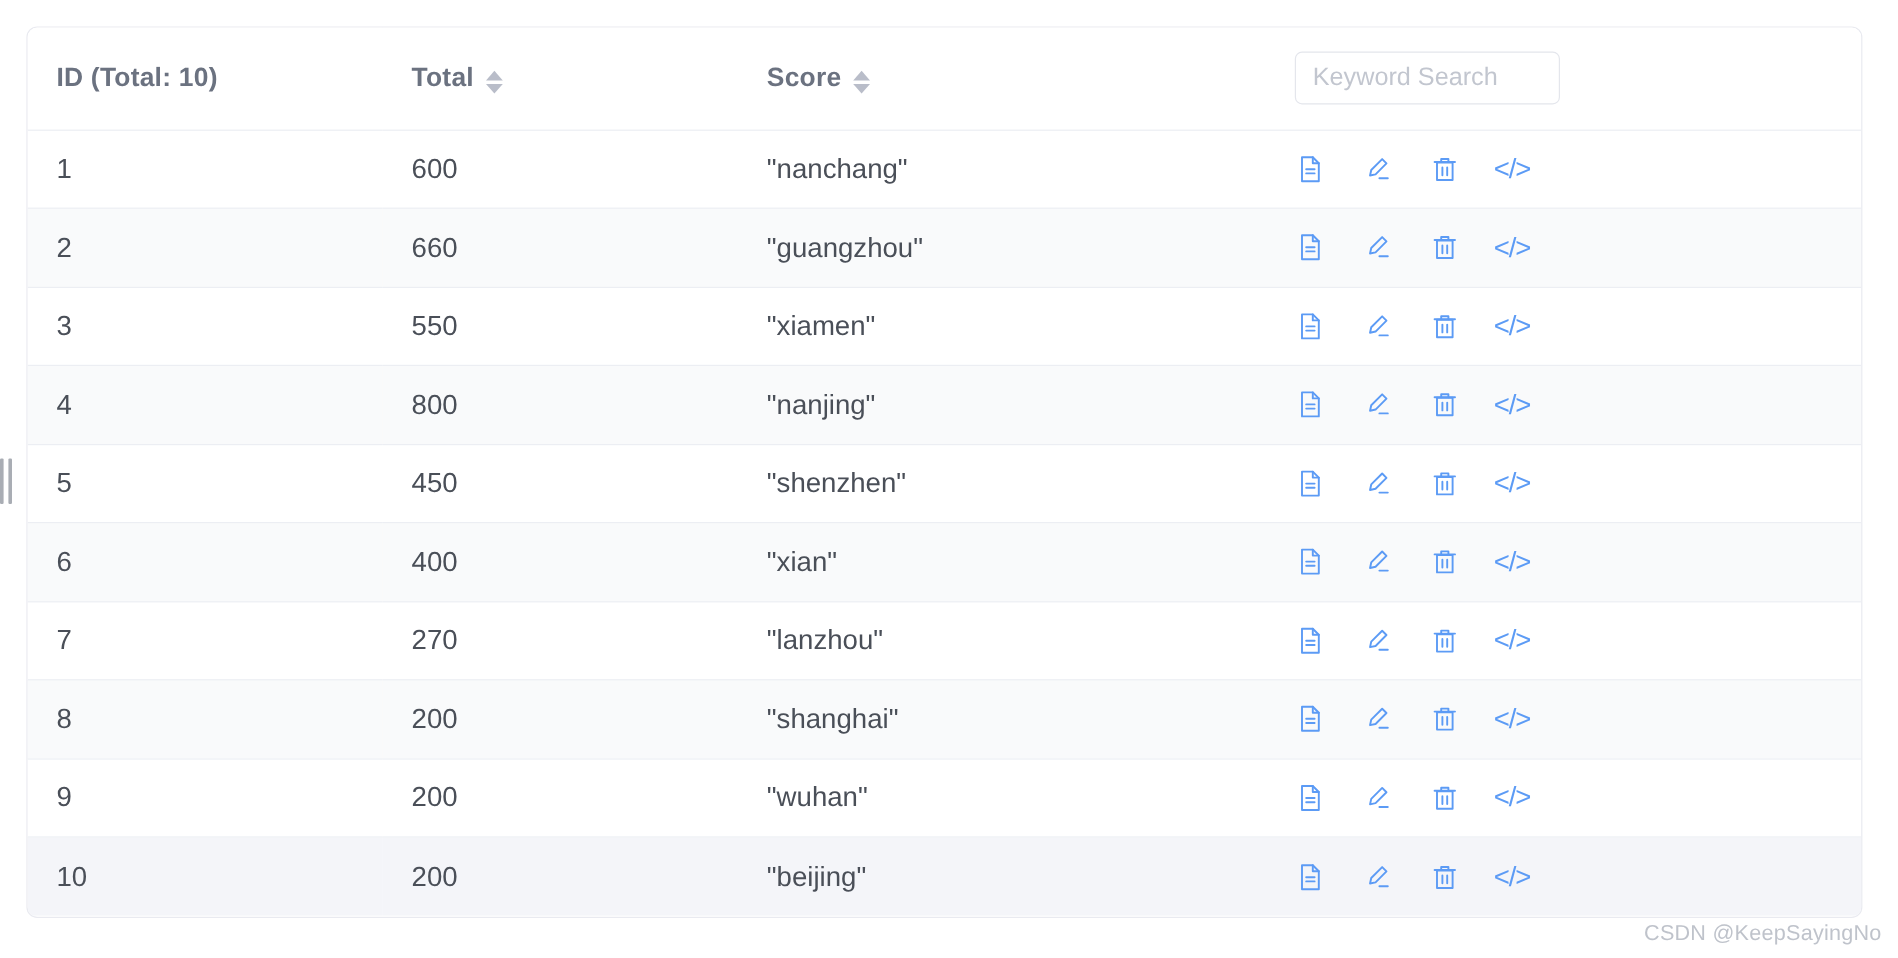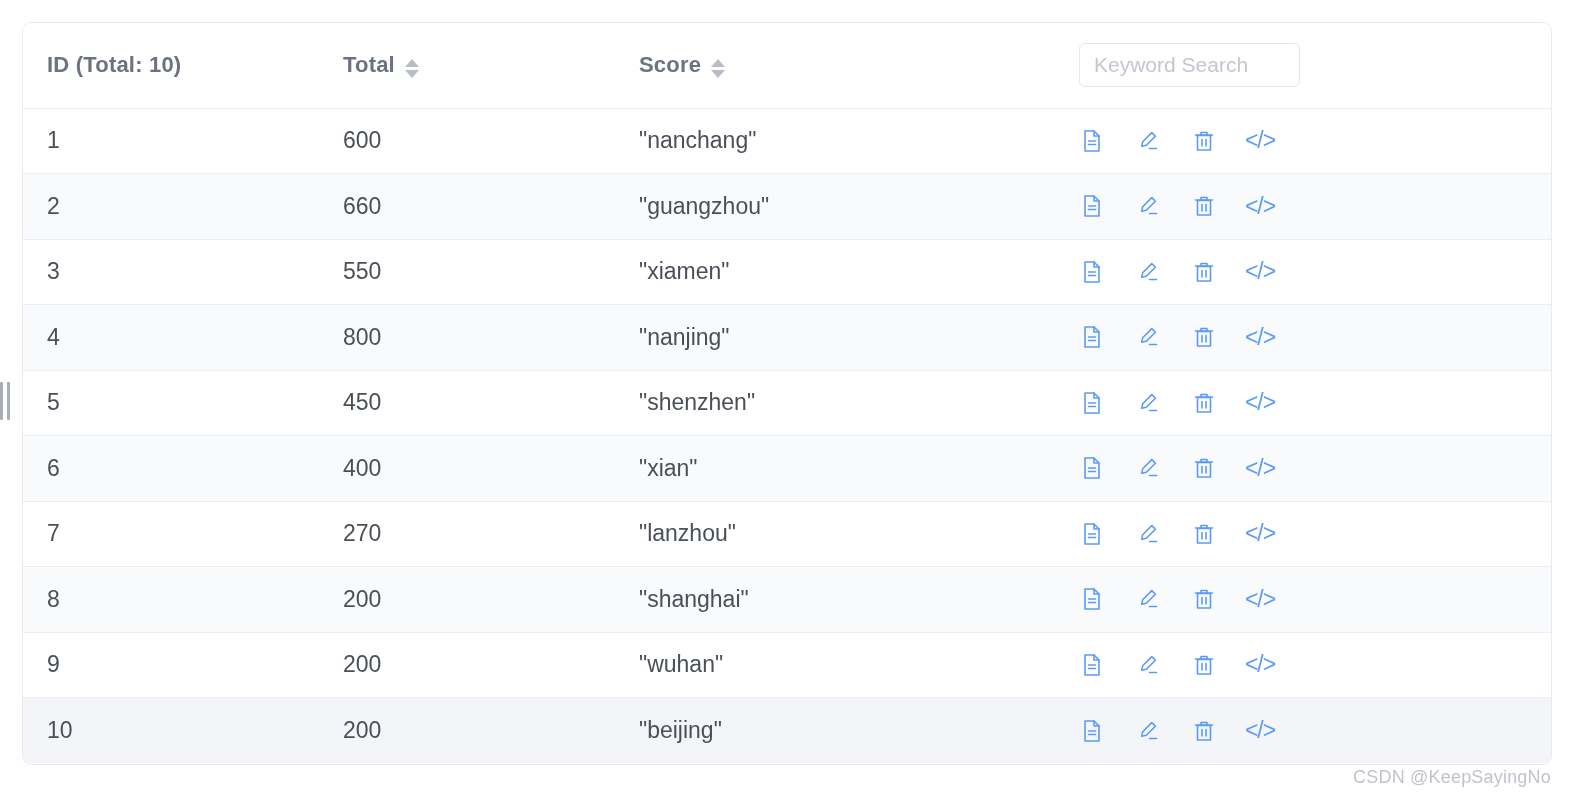--- a/index.html
+++ b/index.html
@@ -163,21 +163,21 @@
     font-family: "Liberation Sans", sans-serif;
     font-size: 23px;
     color: #5c9bf5;
     line-height: 1;
     letter-spacing: -1px;
   }
 
   
   .watermark {
     position: absolute;
-    right: 31px;
+    right: 14px;
     bottom: 10px;
     font-size: 18px;
     color: #bfc3cb;
     white-space: nowrap;
     letter-spacing: .2px;
   }
 </style>
 </head>
 <body>
 

